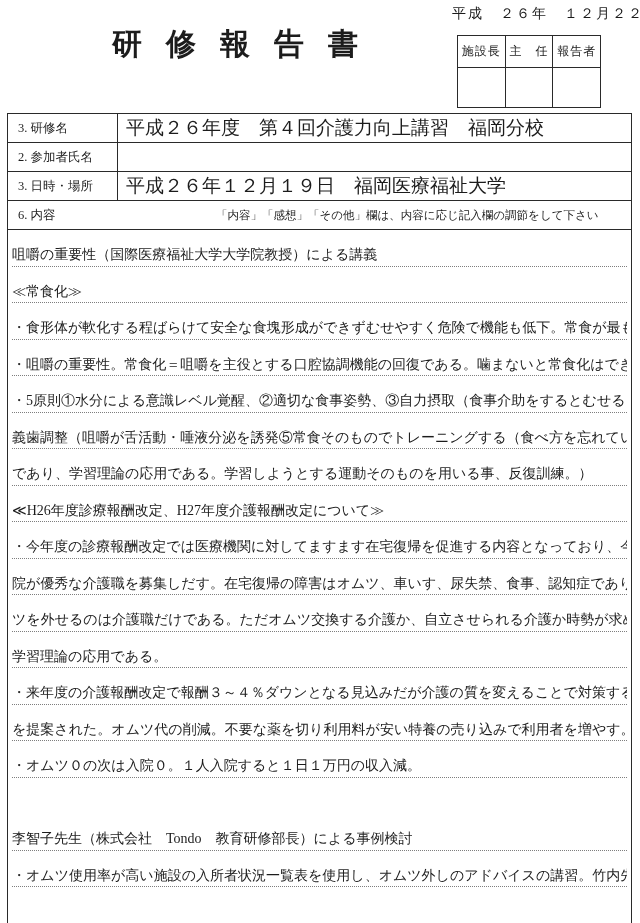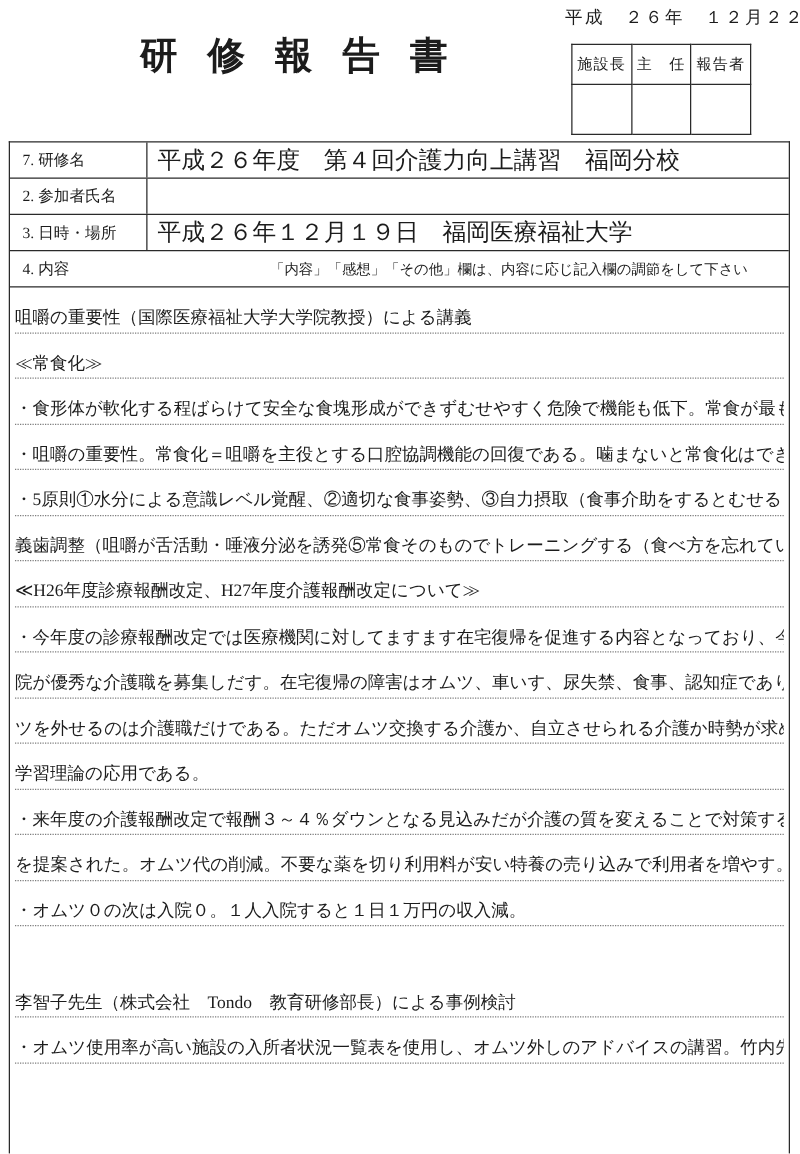--- a/index.html
+++ b/index.html
@@ -84,47 +84,48 @@
       <td></td>
       <td></td>
       <td></td>
     </tr>
   </tbody>
     </table>
 
   <div class="form">
 
     <div class="frow">
-      <div class="lbl">7. 研修名</div>
+      <div class="lbl">3. 研修名</div>
       <div class="val">平成２６年度　第４回介護力向上講習　福岡分校</div>
     </div>
 
     <div class="frow">
       <div class="lbl">2. 参加者氏名</div>
       <div class="val"></div>
     </div>
 
     <div class="frow">
       <div class="lbl">3. 日時・場所</div>
       <div class="val">平成２６年１２月１９日　福岡医療福祉大学</div>
     </div>
 
     <div class="frow sec4">
-      <div class="lbl4">4. 内容</div>
+      <div class="lbl4">6. 内容</div>
       <div class="note">「内容」「感想」「その他」欄は、内容に応じ記入欄の調節をして下さい</div>
     </div>
 
     <div class="content">
       <div>
           <div class="line">咀嚼の重要性（国際医療福祉大学大学院教授）による講義</div>
           <div class="line">≪常食化≫</div>
           <div class="line full">・食形体が軟化する程ばらけて安全な食塊形成ができずむせやすく危険で機能も低下。常食が最も安全。</div>
           <div class="line full">・咀嚼の重要性。常食化＝咀嚼を主役とする口腔協調機能の回復である。噛まないと常食化はできない。</div>
           <div class="line full">・5原則①水分による意識レベル覚醒、②適切な食事姿勢、③自力摂取（食事介助をするとむせる）、④</div>
           <div class="line full">義歯調整（咀嚼が舌活動・唾液分泌を誘発⑤常食そのものでトレーニングする（食べ方を忘れているの</div>
+          <div class="line">であり、学習理論の応用である。学習しようとする運動そのものを用いる事、反復訓練。）</div>
           <div class="line">≪H26年度診療報酬改定、H27年度介護報酬改定について≫</div>
           <div class="line full">・今年度の診療報酬改定では医療機関に対してますます在宅復帰を促進する内容となっており、今後病</div>
           <div class="line full">院が優秀な介護職を募集しだす。在宅復帰の障害はオムツ、車いす、尿失禁、食事、認知症でありオム</div>
           <div class="line full">ツを外せるのは介護職だけである。ただオムツ交換する介護か、自立させられる介護か時勢が求めてい</div>
           <div class="line">学習理論の応用である。</div>
           <div class="line full">・来年度の介護報酬改定で報酬３～４％ダウンとなる見込みだが介護の質を変えることで対策すること</div>
           <div class="line">を提案された。オムツ代の削減。不要な薬を切り利用料が安い特養の売り込みで利用者を増やす。</div>
           <div class="line">・オムツ０の次は入院０。１人入院すると１日１万円の収入減。</div>
           <div class="line blank"></div>
           <div class="line">李智子先生（株式会社　Tondo　教育研修部長）による事例検討</div>

